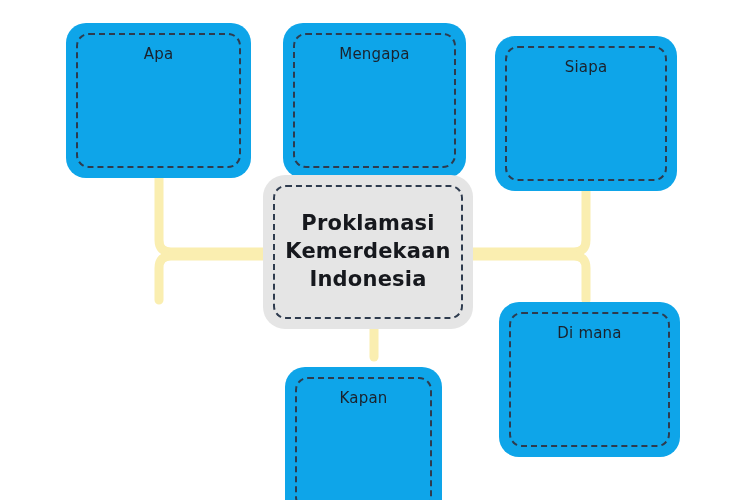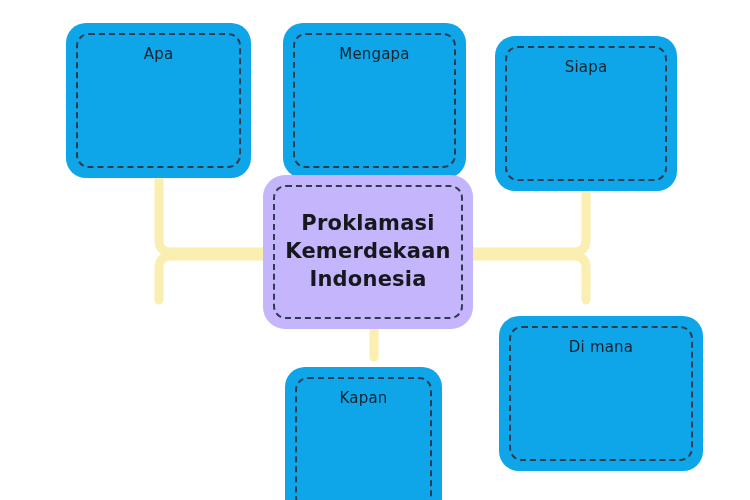--- a/index.html
+++ b/index.html
@@ -49,21 +49,21 @@
     letter-spacing: 0.2px;
     line-height: 1.2;
     text-align: center;
     white-space: pre-line;
   }
   .node.branch {
     background: #0ea5e9;
     margin-top: 20px;
   }
   .node.center {
-    background: #c4b5fd;
+    background: #e5e5e5;
   }
   .node.center .inner {
     align-items: center;
   }
   .node.center .label {
     margin-top: 0;
     font-size: 21px;
     font-weight: bold;
     line-height: 1.32;
     color: #16181d;
@@ -111,19 +111,19 @@
     </div>
   </div>
 
 
   <div class="node branch" style="left:285px; top:347px; width:157px; height:153px;">
     <div class="inner">
       <div class="label">Kapan</div>
     </div>
   </div>
 
-  <div class="node branch" style="left:499px; top:296px; width:204px; height:155px;">
+  <div class="node branch" style="left:499px; top:282px; width:181px; height:155px;">
     <div class="inner">
       <div class="label">Di mana</div>
     </div>
   </div>
 
 </div>
 
 </body></html>

